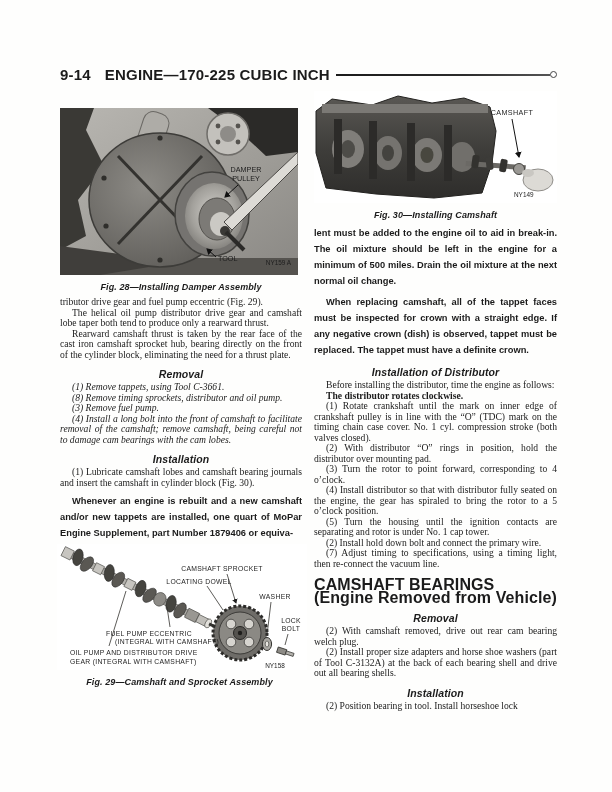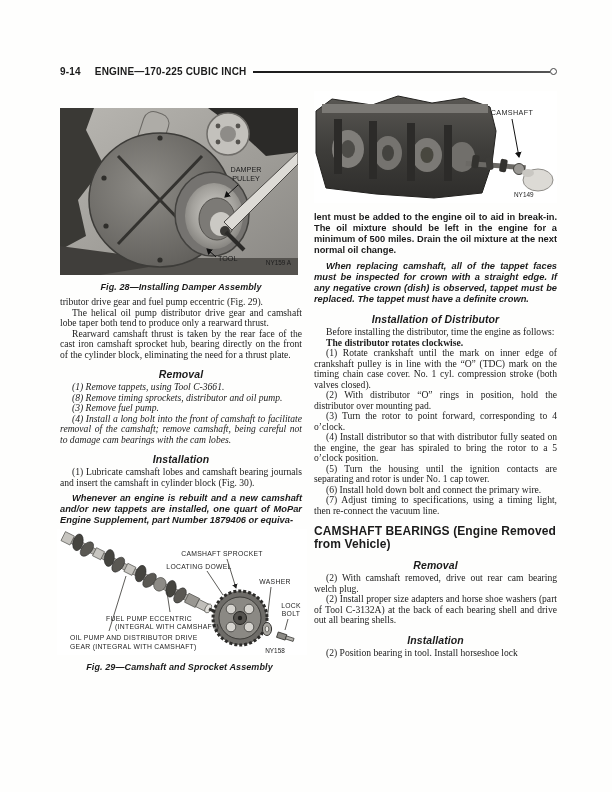--- a/index.html
+++ b/index.html
@@ -1,42 +1,42 @@
 <!DOCTYPE html>
 <html><head>
 <meta charset="utf-8">
 <style>
   html,body{margin:0;padding:0;background:#e8e8e4;}
   .page{position:relative;width:612px;height:792px;margin:0 auto;background:#fefefd;overflow:hidden;
         font-family:"Liberation Serif",serif;color:#1b1b1b;}
   
   .hdr{position:absolute;left:60px;top:66px;width:497px;display:flex;align-items:center;
-       font-family:"Liberation Sans",sans-serif;font-weight:bold;font-size:10px;letter-spacing:.2px;}
+       font-family:"Liberation Sans",sans-serif;font-weight:bold;font-size:15px;letter-spacing:.2px;}
   .hdr .pgnum{margin-right:14px;}
   .hdr .rule{flex:1;height:2px;background:linear-gradient(to right,#1b1b1b 0%,#2c2c2c 60%,#555 100%);margin-left:6px;}
   .hdr .circ{width:5px;height:5px;border:1px solid #444;border-radius:50%;background:#fff;}
   
   .col{position:absolute;top:108px;width:242px;}
   .col-left{left:60px;}
   .col-right{left:314px;top:91px;width:243px;}
   
   .figwrap{position:relative;}
   .caption{font-family:"Liberation Sans",sans-serif;font-weight:bold;font-style:italic;
            font-size:9px;text-align:center;margin-top:3px;letter-spacing:.1px;}
   svg text{font-family:"Liberation Sans",sans-serif;fill:#1d1d1d;}
   
   .body{font-size:9.6px;line-height:10.5px;text-align:justify;margin-top:5px;}
   .body p{margin:0;}
   .body p.ind{text-indent:12px;}
   .boldp{font-family:"Liberation Sans",sans-serif;font-weight:bold;font-size:9.3px;
-         line-height:11px;text-align:justify;margin:5px 0 0 0;}
-  .boldp.ind{text-indent:12px;font-style:italic;}
+         line-height:16px;text-align:justify;margin:5px 0 0 0;}
+  .boldp.ind{text-indent:12px;}
   h3.sub{font-family:"Liberation Sans",sans-serif;font-weight:bold;font-style:italic;
          font-size:10.5px;margin:8px 0 2px 0;letter-spacing:.1px;text-align:center;}
-  h2.big{font-family:"Liberation Sans",sans-serif;font-weight:bold;font-size:12px;
+  h2.big{font-family:"Liberation Sans",sans-serif;font-weight:bold;font-size:16px;
          line-height:13px;margin:9px 0 1px 0;letter-spacing:.1px;}
   .boldserif{font-weight:bold;text-indent:12px;margin:0;}
 </style>
 </head>
 <body>
 
 <div class="page">
 
   <div class="hdr">
     <span class="pgnum">9-14</span>
@@ -229,35 +229,36 @@
         <rect x="172" y="66" width="7" height="13" rx="2" fill="#3c3b38" transform="rotate(-6 175 72)"></rect>
         <rect x="186" y="68" width="7" height="13" rx="2" fill="#33322f" transform="rotate(10 189 74)"></rect>
         <circle cx="205" cy="78" r="5.5" fill="#9a9894" stroke="#44433f" stroke-width="1"></circle>
         <ellipse cx="224" cy="89" rx="15" ry="11" fill="#dcdad5" stroke="#8f8d89" stroke-width="1"></ellipse>
         <ellipse cx="214" cy="82" rx="6" ry="4" fill="#c9c7c2"></ellipse>
 
         <text x="198" y="24" font-size="7.2" text-anchor="middle" letter-spacing="0.4">CAMSHAFT</text>
         <line x1="198" y1="28" x2="205" y2="66" stroke="#111" stroke-width="1" marker-end="url(#ah30)"></line>
         <text x="200" y="106" font-size="6.4">NY149</text>
       </svg>
+      <div class="caption">Fig. 30—Installing Camshaft</div>
     </div>
 
     <p class="boldp">lent must be added to the engine oil to aid in break-in. The oil mixture should be left in the engine for a minimum of 500 miles. Drain the oil mixture at the next normal oil change.</p>
     <p class="boldp ind">When replacing camshaft, all of the tappet faces must be inspected for crown with a straight edge. If any negative crown (dish) is observed, tappet must be replaced. The tappet must have a definite crown.</p>
 
     <h3 class="sub">Installation of Distributor</h3>
     <div class="body" style="margin-top:0;">
       <p class="ind">Before installing the distributor, time the engine as follows:</p>
       <p class="boldserif">The distributor rotates clockwise.</p>
       <p class="ind">(1) Rotate crankshaft until the mark on inner edge of crankshaft pulley is in line with the “O” (TDC) mark on the timing chain case cover. No. 1 cyl. compression stroke (both valves closed).</p>
       <p class="ind">(2) With distributor “O” rings in position, hold the distributor over mounting pad.</p>
       <p class="ind">(3) Turn the rotor to point forward, corresponding to 4 o’clock.</p>
       <p class="ind">(4) Install distributor so that with distributor fully seated on the engine, the gear has spiraled to bring the rotor to a 5 o’clock position.</p>
       <p class="ind">(5) Turn the housing until the ignition contacts are separating and rotor is under No. 1 cap tower.</p>
-      <p class="ind">(6) Install hold down bolt and connect the primary wire.</p>
+      <p class="ind">(2) Install hold down bolt and connect the primary wire.</p>
       <p class="ind">(7) Adjust timing to specifications, using a timing light, then re-connect the vacuum line.</p>
     </div>
 
     <h2 class="big">CAMSHAFT BEARINGS (Engine Removed from Vehicle)</h2>
 
     <h3 class="sub">Removal</h3>
     <div class="body" style="margin-top:0;">
       <p class="ind">(2) With camshaft removed, drive out rear cam bearing welch plug.</p>
       <p class="ind">(2) Install proper size adapters and horse shoe washers (part of Tool C-3132A) at the back of each bearing shell and drive out all bearing shells.</p>
     </div>

